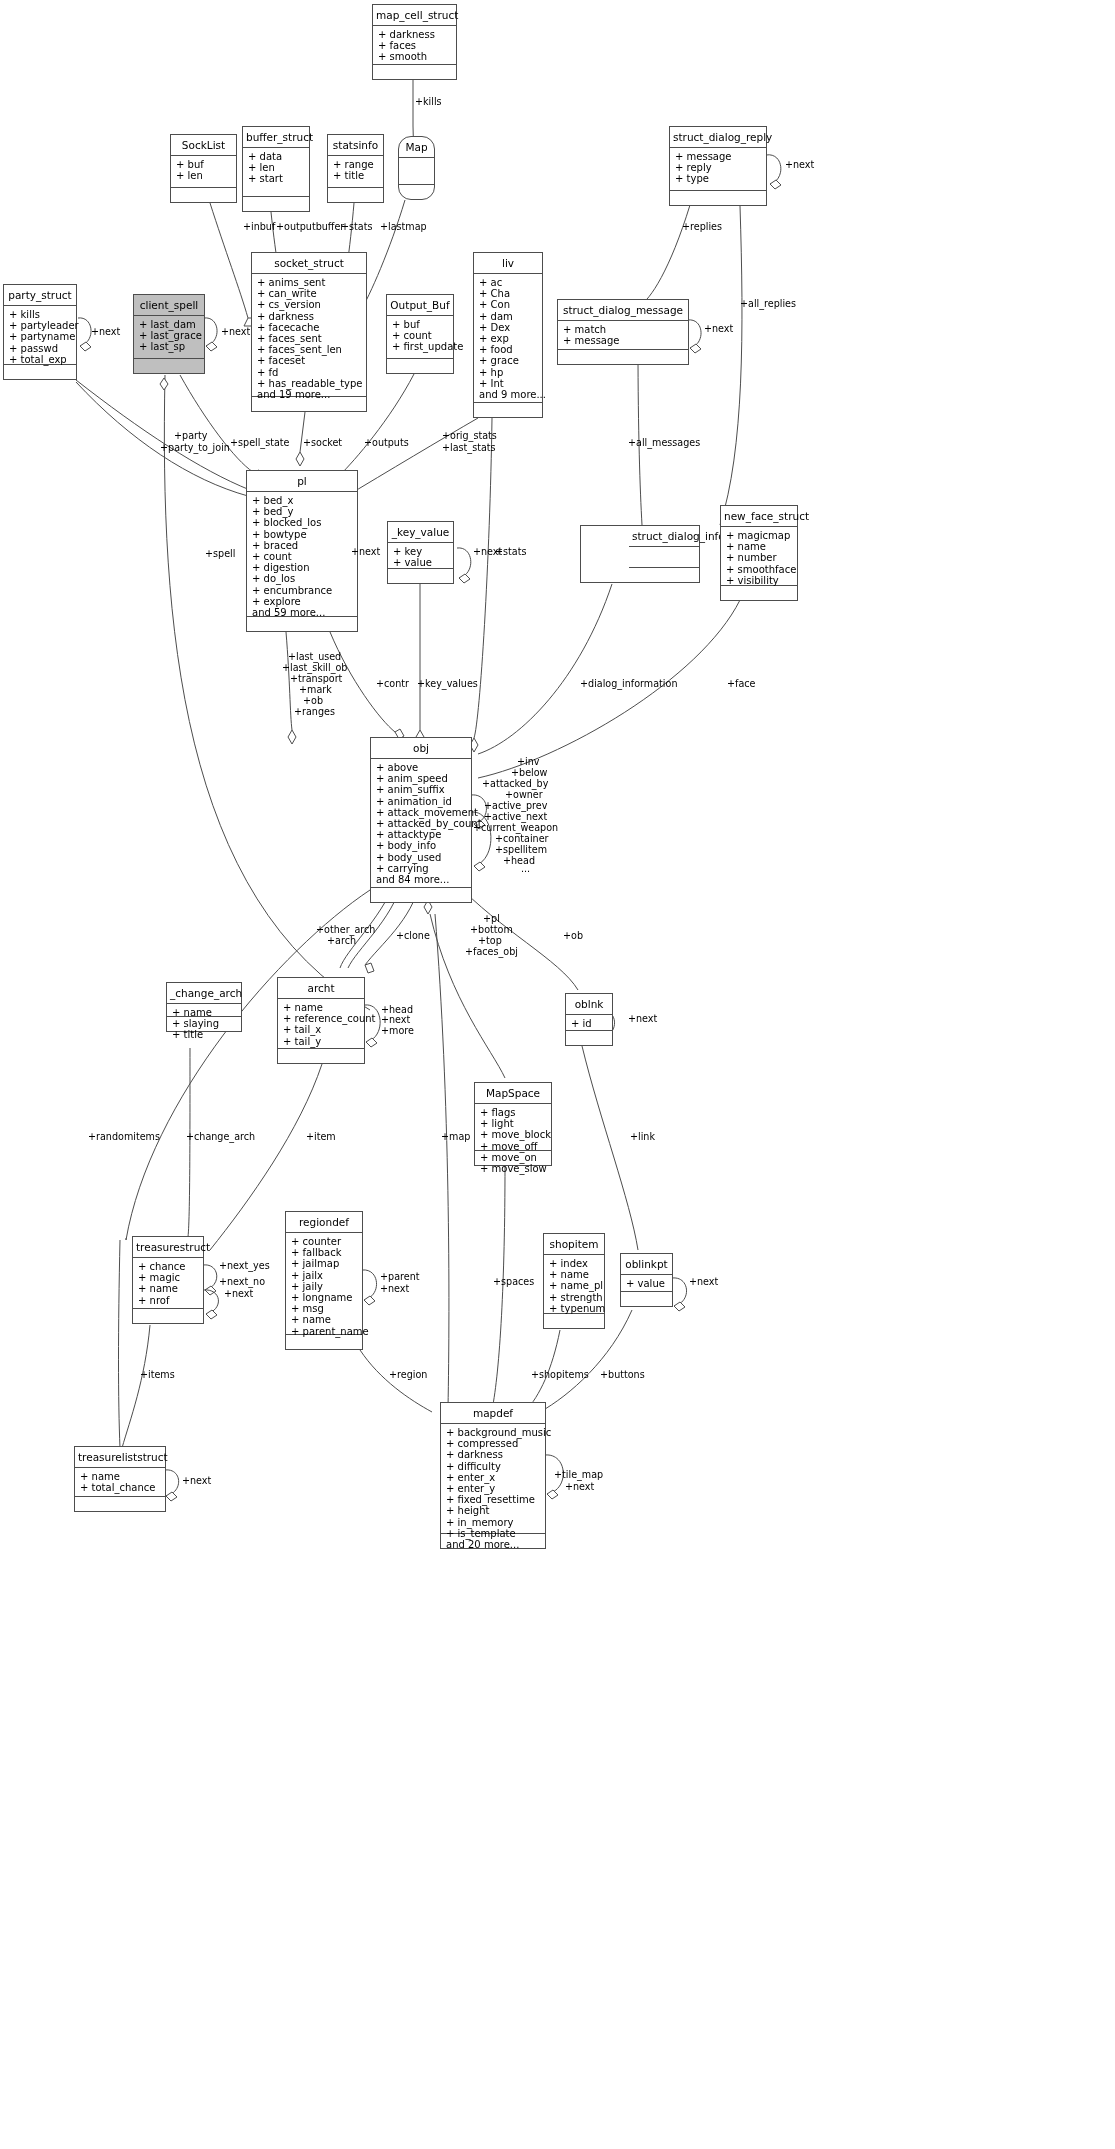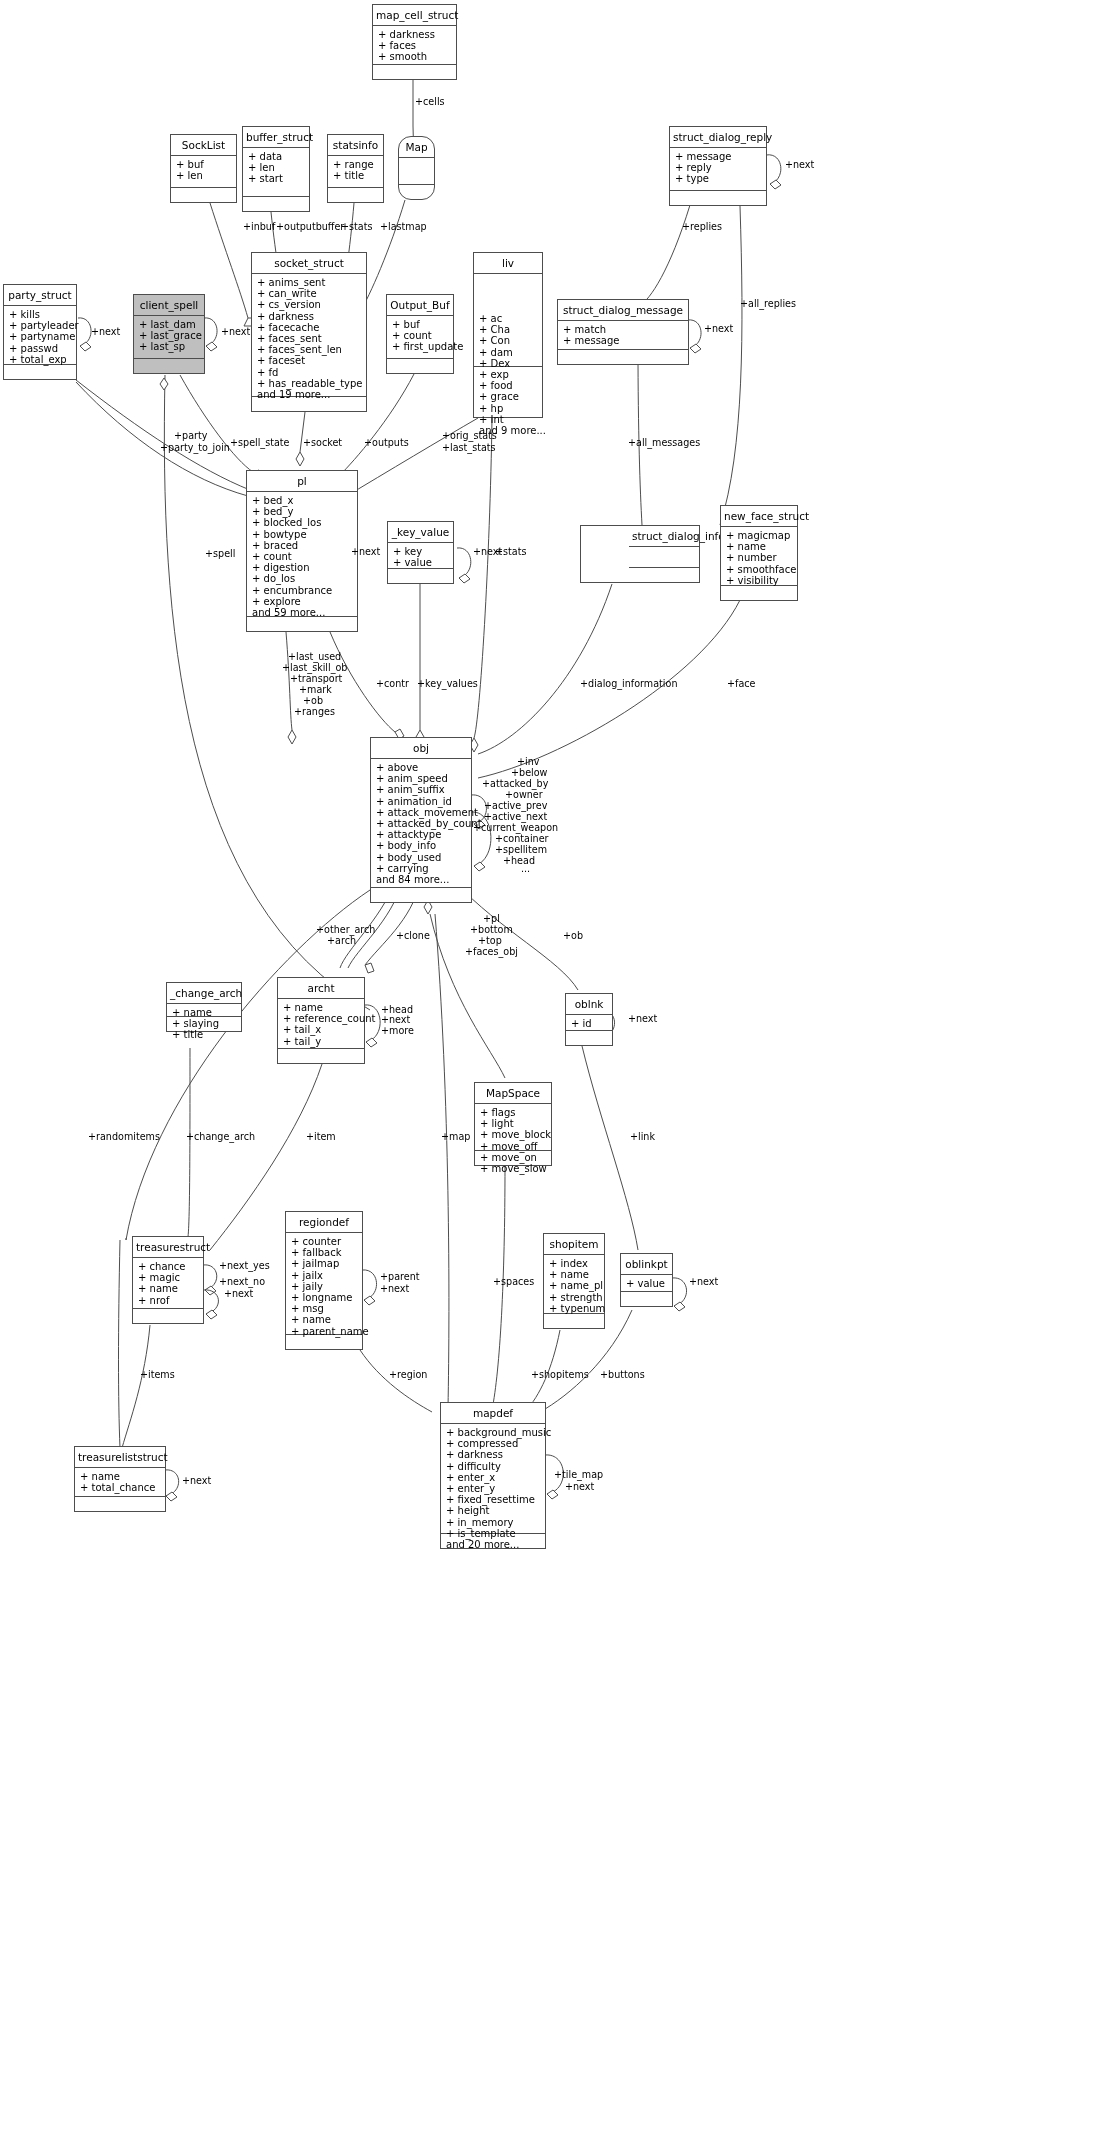--- a/index.html
+++ b/index.html
@@ -325,21 +325,21 @@
   <div class="cls" style="left:386px;top:294px;width:68px;height:80px;">
     <div class="nm">Output_Buf</div>
     <div class="attrs">
       <div class="a">+ buf</div>
       <div class="a">+ count</div>
       <div class="a">+ first_update</div>
     </div>
     <div class="ops"></div>
   </div>
 
-  <div class="cls" style="left:473px;top:252px;width:70px;height:166px;gap:36px;">
+  <div class="cls" style="left:473px;top:252px;width:70px;height:166px;">
     <div class="nm">liv</div>
     <div class="attrs">
       <div class="a">+ ac</div>
       <div class="a">+ Cha</div>
       <div class="a">+ Con</div>
       <div class="a">+ dam</div>
       <div class="a">+ Dex</div>
       <div class="a">+ exp</div>
       <div class="a">+ food</div>
       <div class="a">+ grace</div>
@@ -522,21 +522,21 @@
       <div class="a">+ enter_y</div>
       <div class="a">+ fixed_resettime</div>
       <div class="a">+ height</div>
       <div class="a">+ in_memory</div>
       <div class="a">+ is_template</div>
       <div class="a">and 20 more...</div>
     </div>
     <div class="ops"></div>
   </div>
 
-  <div class="lbl" style="left:415px;top:97px;">+cells</div>
+  <div class="lbl" style="left:415px;top:97px;">+kills</div>
   <div class="lbl" style="left:243px;top:222px;">+inbuf</div>
   <div class="lbl" style="left:276px;top:222px;">+outputbuffer</div>
   <div class="lbl" style="left:341px;top:222px;">+stats</div>
   <div class="lbl" style="left:380px;top:222px;">+lastmap</div>
   <div class="lbl" style="left:785px;top:160px;">+next</div>
   <div class="lbl" style="left:682px;top:222px;">+replies</div>
   <div class="lbl" style="left:740px;top:299px;">+all_replies</div>
   <div class="lbl" style="left:704px;top:324px;">+next</div>
   <div class="lbl" style="left:628px;top:438px;">+all_messages</div>
   <div class="lbl" style="left:91px;top:327px;">+next</div>

